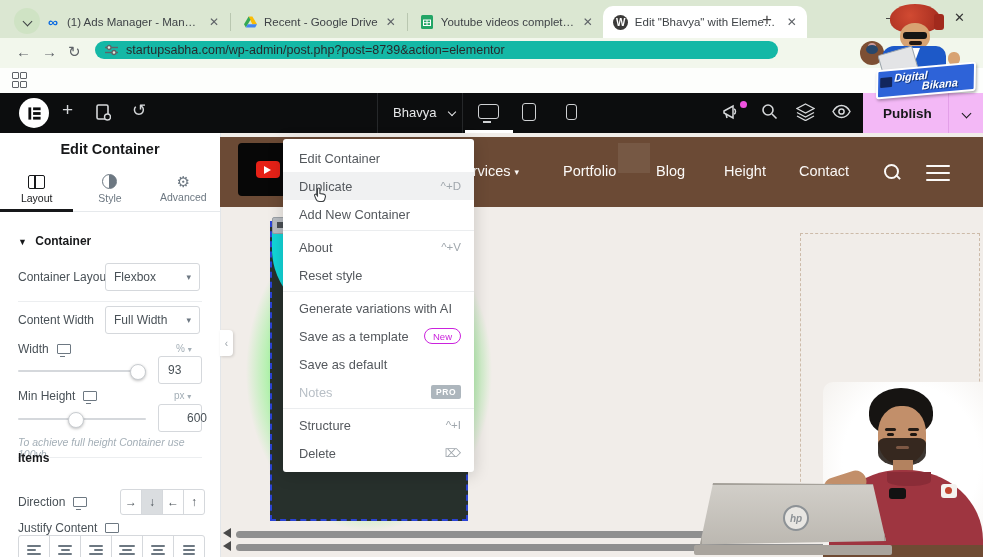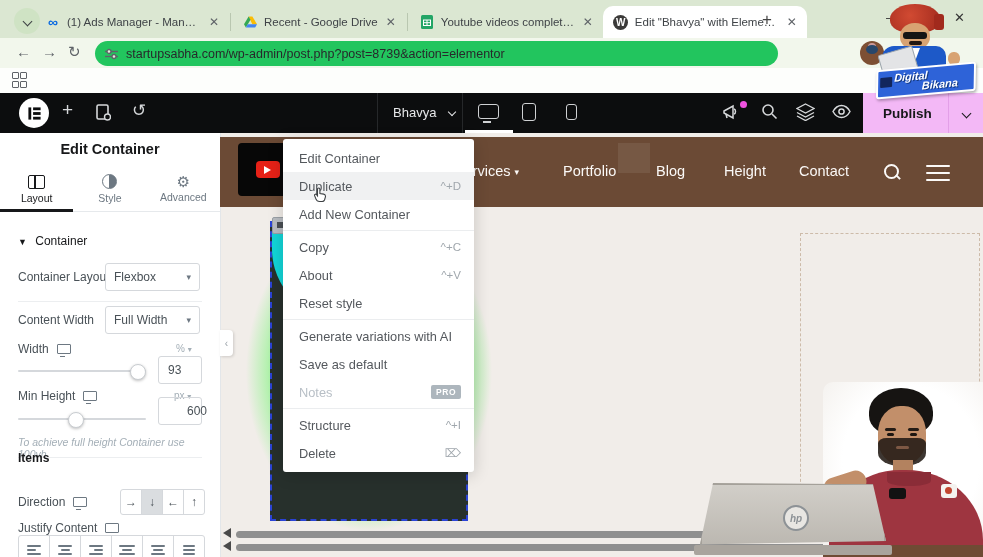--- a/index.html
+++ b/index.html
@@ -15,21 +15,21 @@
   .tab .x{color:#5f6368;font-size:12px;padding:0 2px;}
   .tab.active{background:#fff;border-radius:10px 10px 0 0;height:32px;}
   .tabsep{width:1px;height:18px;background:#b9c7b0;margin:0 1px;}
   .fav{width:16px;height:16px;flex:0 0 16px;display:flex;align-items:center;justify-content:center;}
   .fav-meta{color:#0668E1;font-weight:bold;font-size:14px;}
   .fav-wp{width:15px;height:15px;border-radius:50%;background:#3b3a39;color:#fff;font-size:10px;font-weight:bold;display:flex;align-items:center;justify-content:center;}
   .newtab{position:absolute;left:762px;top:10px;font-size:17px;color:#444;}
   .winctl{position:absolute;top:10px;color:#333;font-size:13px;z-index:5;}
   .toolbar{position:absolute;left:0;top:38px;width:983px;height:30px;background:#f2f7ec;}
   .navbtn{position:absolute;top:5px;color:#5f6368;font-size:15px;}
-  .urlpill{position:absolute;left:95px;top:3px;width:683px;height:25px;border-radius:13px;background:#22c55e;display:flex;align-items:center;padding:0 10px;box-sizing:border-box;}
+  .urlpill{position:absolute;left:95px;top:3px;width:683px;height:18px;border-radius:13px;background:#14b8a6;display:flex;align-items:center;padding:0 10px;box-sizing:border-box;}
   .urltext{font-size:12.5px;color:#27292b;margin-left:8px;}
   .toolicon{position:absolute;top:6px;color:#5f6368;}
   .avatar{position:absolute;left:860px;top:41px;width:24px;height:24px;border-radius:50%;background:#7d4f33;overflow:hidden;}
   .avatar:after{content:"";position:absolute;left:6px;top:4px;width:12px;height:9px;border-radius:50%;background:#27476b;}
   .avatar:before{content:"";position:absolute;left:8px;top:2px;width:8px;height:7px;border-radius:50%;background:#c99;}
   .bookmarksbar{position:absolute;left:0;top:68px;width:983px;height:25px;background:#fdfefc;}
   .gridicon{position:absolute;left:12px;top:72px;width:14px;height:14px;display:grid;grid-template-columns:6px 6px;grid-gap:2px;}
   .gridicon span{width:5px;height:5px;border:1.4px solid #5f6368;border-radius:1px;}
 
   
@@ -58,21 +58,21 @@
   .panel{position:absolute;left:0;top:0;width:220px;height:424px;background:#fff;border-right:1px solid #e3e6e9;overflow:hidden;font-size:12px;color:#495157;}
   .ptitle{position:absolute;left:0;top:8px;width:100%;text-align:center;font-size:14.5px;font-weight:bold;color:#17181a;}
   .ptabs{position:absolute;left:0;top:34px;width:220px;height:44px;display:flex;border-bottom:1px solid #e6e9ec;}
   .ptab{flex:1;display:flex;flex-direction:column;align-items:center;justify-content:center;gap:3px;color:#6d7882;font-size:10.5px;position:relative;}
   .ptab.active{color:#17181a;}
   .ptab.active:after{content:"";position:absolute;left:0;bottom:-1px;width:100%;height:3px;background:#17181a;}
   .icon-columns{width:15px;height:12px;border:1.6px solid currentColor;border-radius:2px;position:relative;}
   .icon-columns:after{content:"";position:absolute;left:5px;top:0;width:1.6px;height:100%;background:currentColor;}
   .icon-half{width:13px;height:13px;border:1.6px solid currentColor;border-radius:50%;background:linear-gradient(to right,transparent 50%,currentColor 50%);}
   .icon-gear{font-size:15px;line-height:13px;}
-  .sectitle{position:absolute;left:18px;top:101px;font-weight:normal;color:#17181a;font-size:12px;}
+  .sectitle{position:absolute;left:18px;top:101px;font-weight:bold;color:#17181a;font-size:12px;}
   .sectitle .car{font-size:9px;margin-right:5px;color:#17181a;}
   .prow-label{position:absolute;left:18px;color:#495157;}
   .pselect{position:absolute;left:105px;width:95px;height:28px;border:1px solid #d5d8dc;border-radius:3px;display:flex;align-items:center;padding:0 8px;box-sizing:border-box;color:#495157;background:#fff;}
   .pselect .car{margin-left:auto;color:#6d7882;font-size:9px;}
   .pdivider{position:absolute;left:18px;width:184px;height:1px;background:#eceef0;}
   .mini-monitor{display:inline-block;width:12px;height:8px;border:1.4px solid #6d7882;border-radius:1px;position:relative;vertical-align:-1px;margin-left:8px;}
   .mini-monitor:after{content:"";position:absolute;left:2px;bottom:-4px;width:5px;height:1.5px;background:#6d7882;}
   .unit{position:absolute;font-size:10px;color:#a4afb7;}
   .unit .car{font-size:8px;}
   .slider{position:absolute;left:18px;width:128px;height:2px;background:#d5d8dc;border-radius:2px;}
@@ -371,21 +371,21 @@
 
       <div class="prow-label" style="top:256px;">
         <span>Min Height</span><span class="mini-monitor"></span>
       </div>
       <div class="unit" style="left:174px;top:257px;">
         <span>px</span> <span class="car">▾</span>
       </div>
       <div class="slider" style="top:285px;">
         <span class="thumb" style="left:50px;"></span>
       </div>
-      <div class="numbox" style="top:264px;padding-left:28px;">600</div>
+      <div class="numbox" style="top:271px;padding-left:28px;">600</div>
 
       <div class="hint" style="top:303px;">To achieve full height Container use 100vh.</div>
 
       <div class="pdivider" style="top:324px;"></div>
 
       <div class="subhead" style="top:318px;text-align:right;">Items</div>
 
       <div class="prow-label" style="top:362px;">
         <span>Direction</span><span class="mini-monitor"></span>
       </div>
@@ -478,35 +478,35 @@
     <div class="citem hov">
         <span class="clabel">Duplicate</span>
         <span class="cshort">^+D</span>
       </div>
     <div class="citem">
         <span class="clabel">Add New Container</span>
         <span class="cshort"></span>
       </div>
     <div class="cdiv"></div>
     <div class="citem">
-        <span class="clabel">Copy</span>
-        <span class="cshort">^+C</span>
-      </div>
-    <div class="citem">
         <span class="clabel">About</span>
         <span class="cshort">^+V</span>
       </div>
     <div class="citem">
         <span class="clabel">Reset style</span>
         <span class="cshort"></span>
       </div>
     <div class="cdiv"></div>
     <div class="citem">
         <span class="clabel">Generate variations with AI</span>
         <span class="cshort"></span>
+      </div>
+    <div class="citem">
+        <span class="clabel">Save as a template</span>
+        <span class="badge-new">New</span>
       </div>
     <div class="citem">
         <span class="clabel">Save as default</span>
         <span class="cshort"></span>
       </div>
     <div class="citem dis">
         <span class="clabel">Notes</span>
         <span class="badge-pro">PRO</span>
       </div>
     <div class="cdiv"></div>

